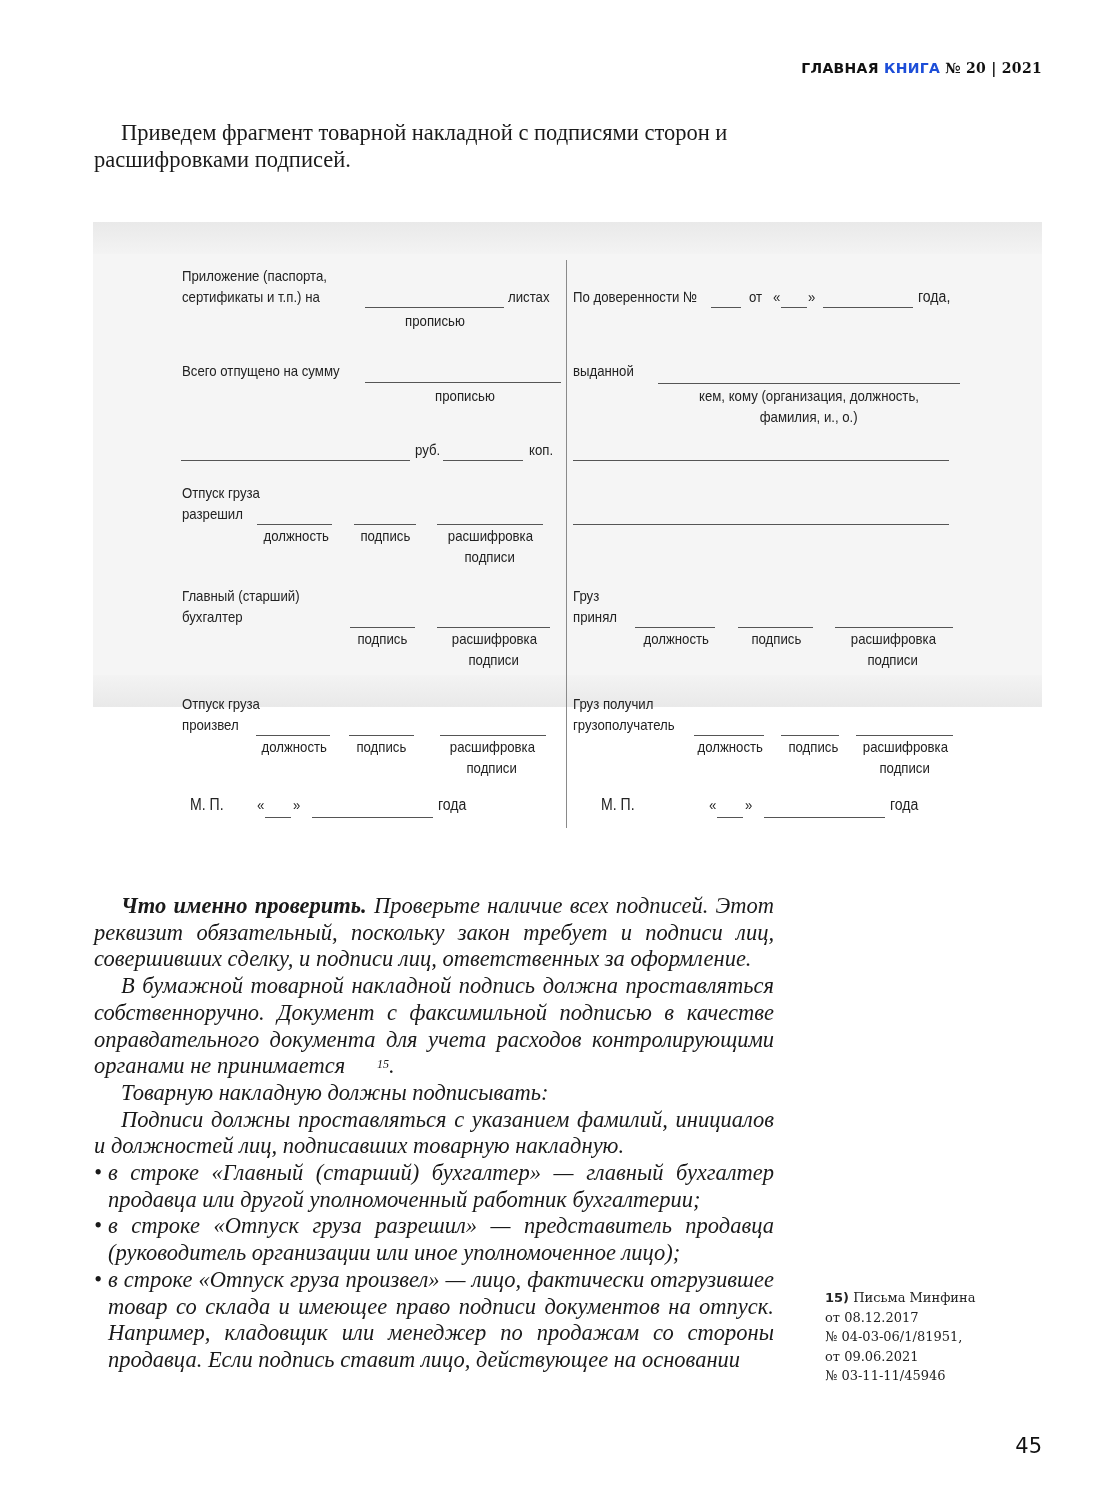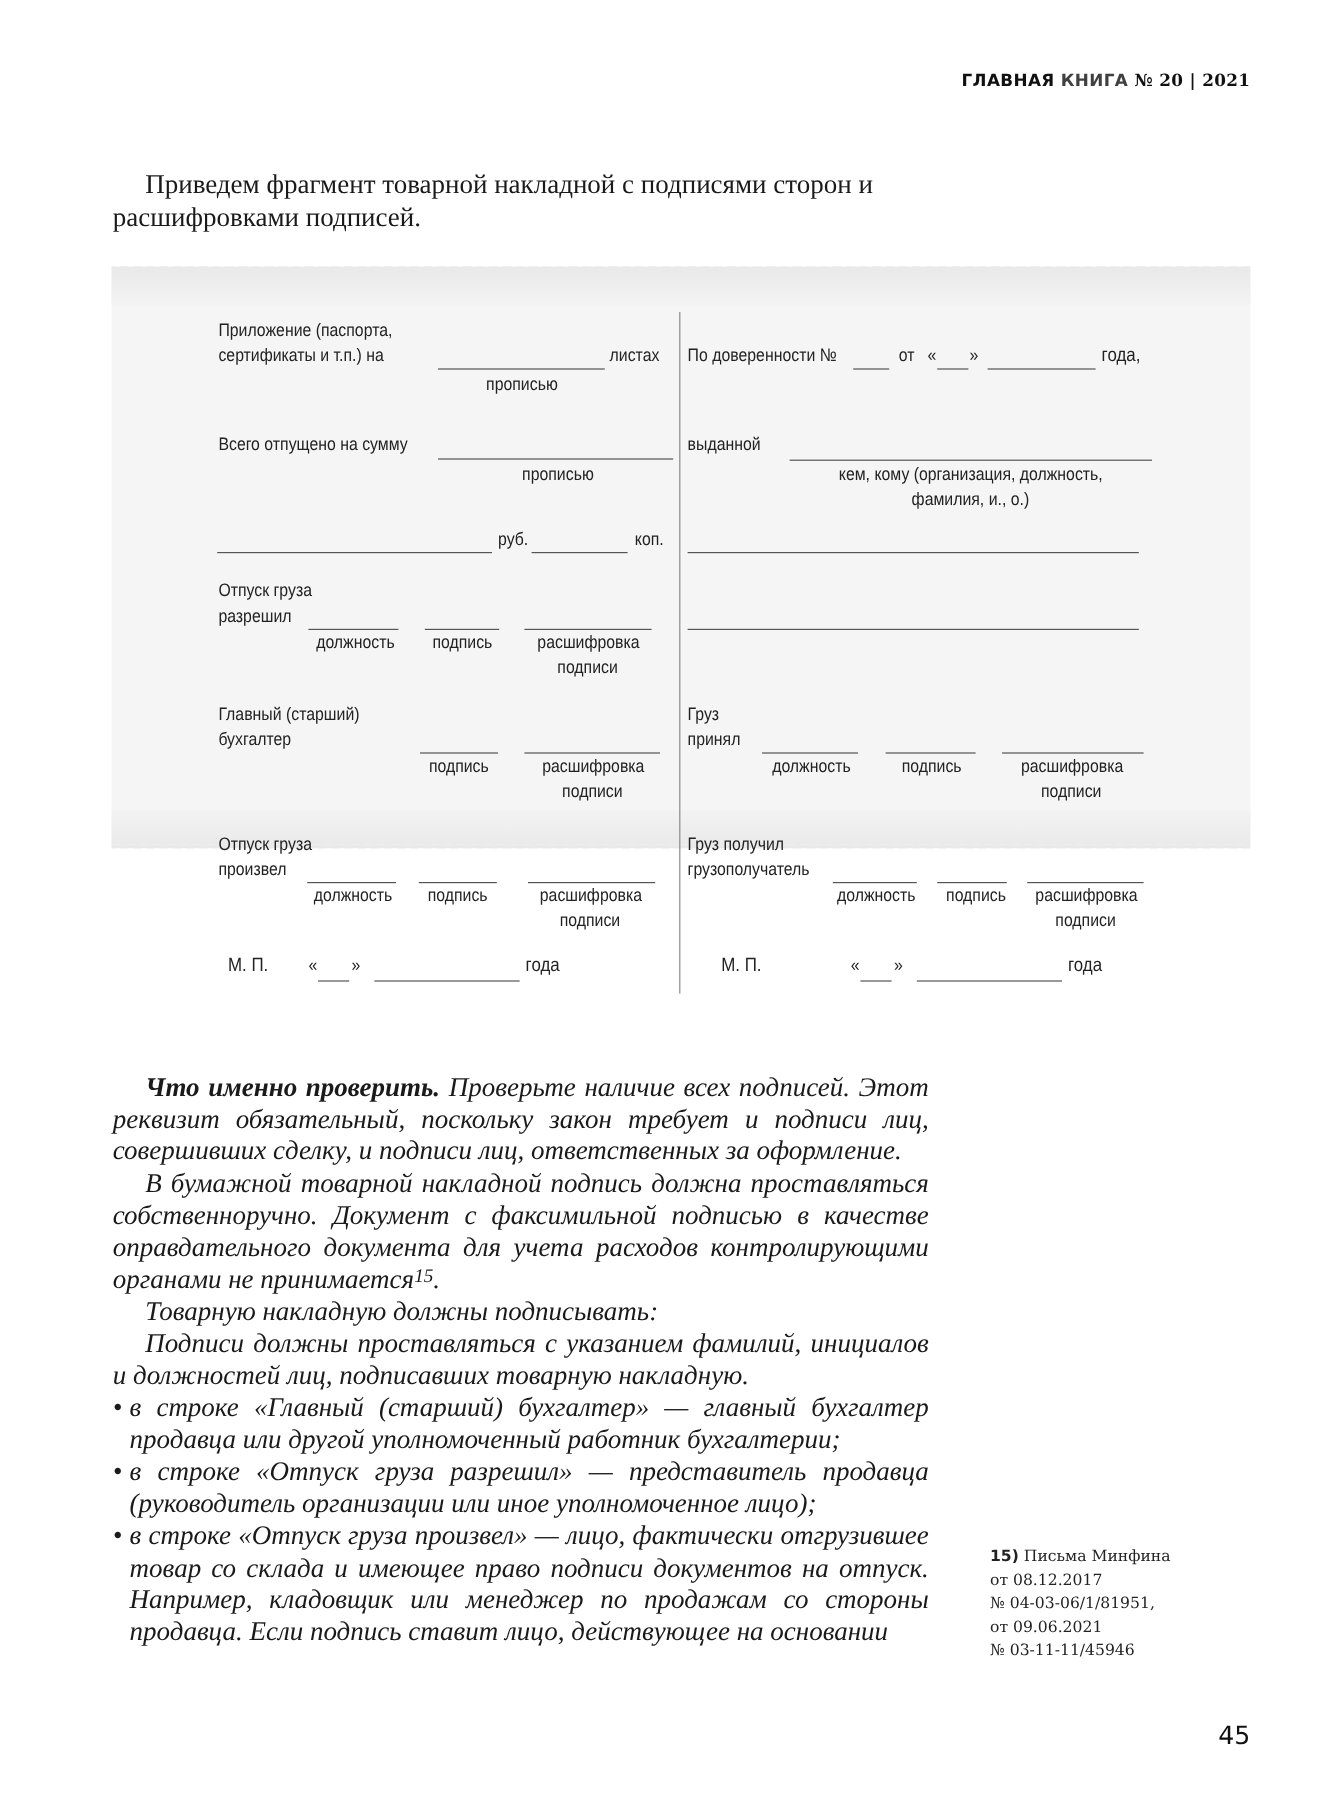--- a/index.html
+++ b/index.html
@@ -1,27 +1,27 @@
 <!DOCTYPE html>
 <html><head>
 <meta charset="utf-8">
 <style>
   html, body { margin:0; padding:0; background:#ffffff; }
   body { width:1104px; height:1500px; position:relative; overflow:hidden; color:#1a1a1a; }
 
   
   .header { position:absolute; top:60px; right:62px; font-family:"DejaVu Sans","Liberation Sans",sans-serif; font-weight:bold; font-size:14px; letter-spacing:0.3px; color:#111; white-space:nowrap; }
-  .header .brand-accent { color:#404040; }
+  .header .brand-accent { color:#1d4ed8; }
   .header .issue { font-family:"DejaVu Serif","Liberation Serif",serif; }
 
   
   .para { position:absolute; left:94px; width:680px; font-family:"Liberation Serif","DejaVu Serif",serif; font-size:22.5px; line-height:26.7px; color:#1a1a1a; text-align:justify; }
   .para p { margin:0; text-indent:27px; }
   .para b { font-weight:bold; }
-  .para sup { font-size:16px; vertical-align:top; position:relative; top:-2px; }
+  .para sup { font-size:12px; vertical-align:top; position:relative; top:-2px;margin-left:32px; }
   .bullets { list-style:none; margin:0; padding:0; }
   .bullets li { position:relative; padding-left:14px; }
   .bullets li::before { content:"•"; position:absolute; left:0; top:0; }
 
   
   .panel { position:absolute; left:93px; top:222px; width:949px; height:485px; background:#f5f5f5; }
   .panel .band-top { position:absolute; left:0; top:0; width:100%; height:32px; background:linear-gradient(#e9e9e9,#f3f3f3); }
   .panel .band-bottom { position:absolute; left:0; bottom:0; width:100%; height:32px; background:linear-gradient(#f3f3f3,#e9e9e9); }
   .panel .scallop-top, .panel .scallop-bottom { position:absolute; left:0; width:100%; height:6px; }
   .panel .scallop-top { top:-3px; background:radial-gradient(circle at 5px 0px, #ffffff 3px, transparent 3.5px) repeat-x; background-size:11px 6px; }
@@ -40,21 +40,21 @@
 </style>
 </head>
 <body>
 
 <div class="header">
   <span>ГЛАВНАЯ</span>
   <span class="brand-accent">КНИГА</span>
   <span class="issue">№ 20 | 2021</span>
 </div>
 
-<div class="para" style="top:141px;">
+<div class="para" style="top:120px;">
   <p style="text-align:left; width:680px;">Приведем фрагмент товарной накладной с подписями сторон и расшифровками подписей.</p>
 </div>
 
 <div class="panel">
   <div class="band-top"></div>
   <div class="band-bottom"></div>
   <div class="scallop-top"></div>
   <div class="scallop-bottom"></div>
   <div class="vdivider"></div>
 

